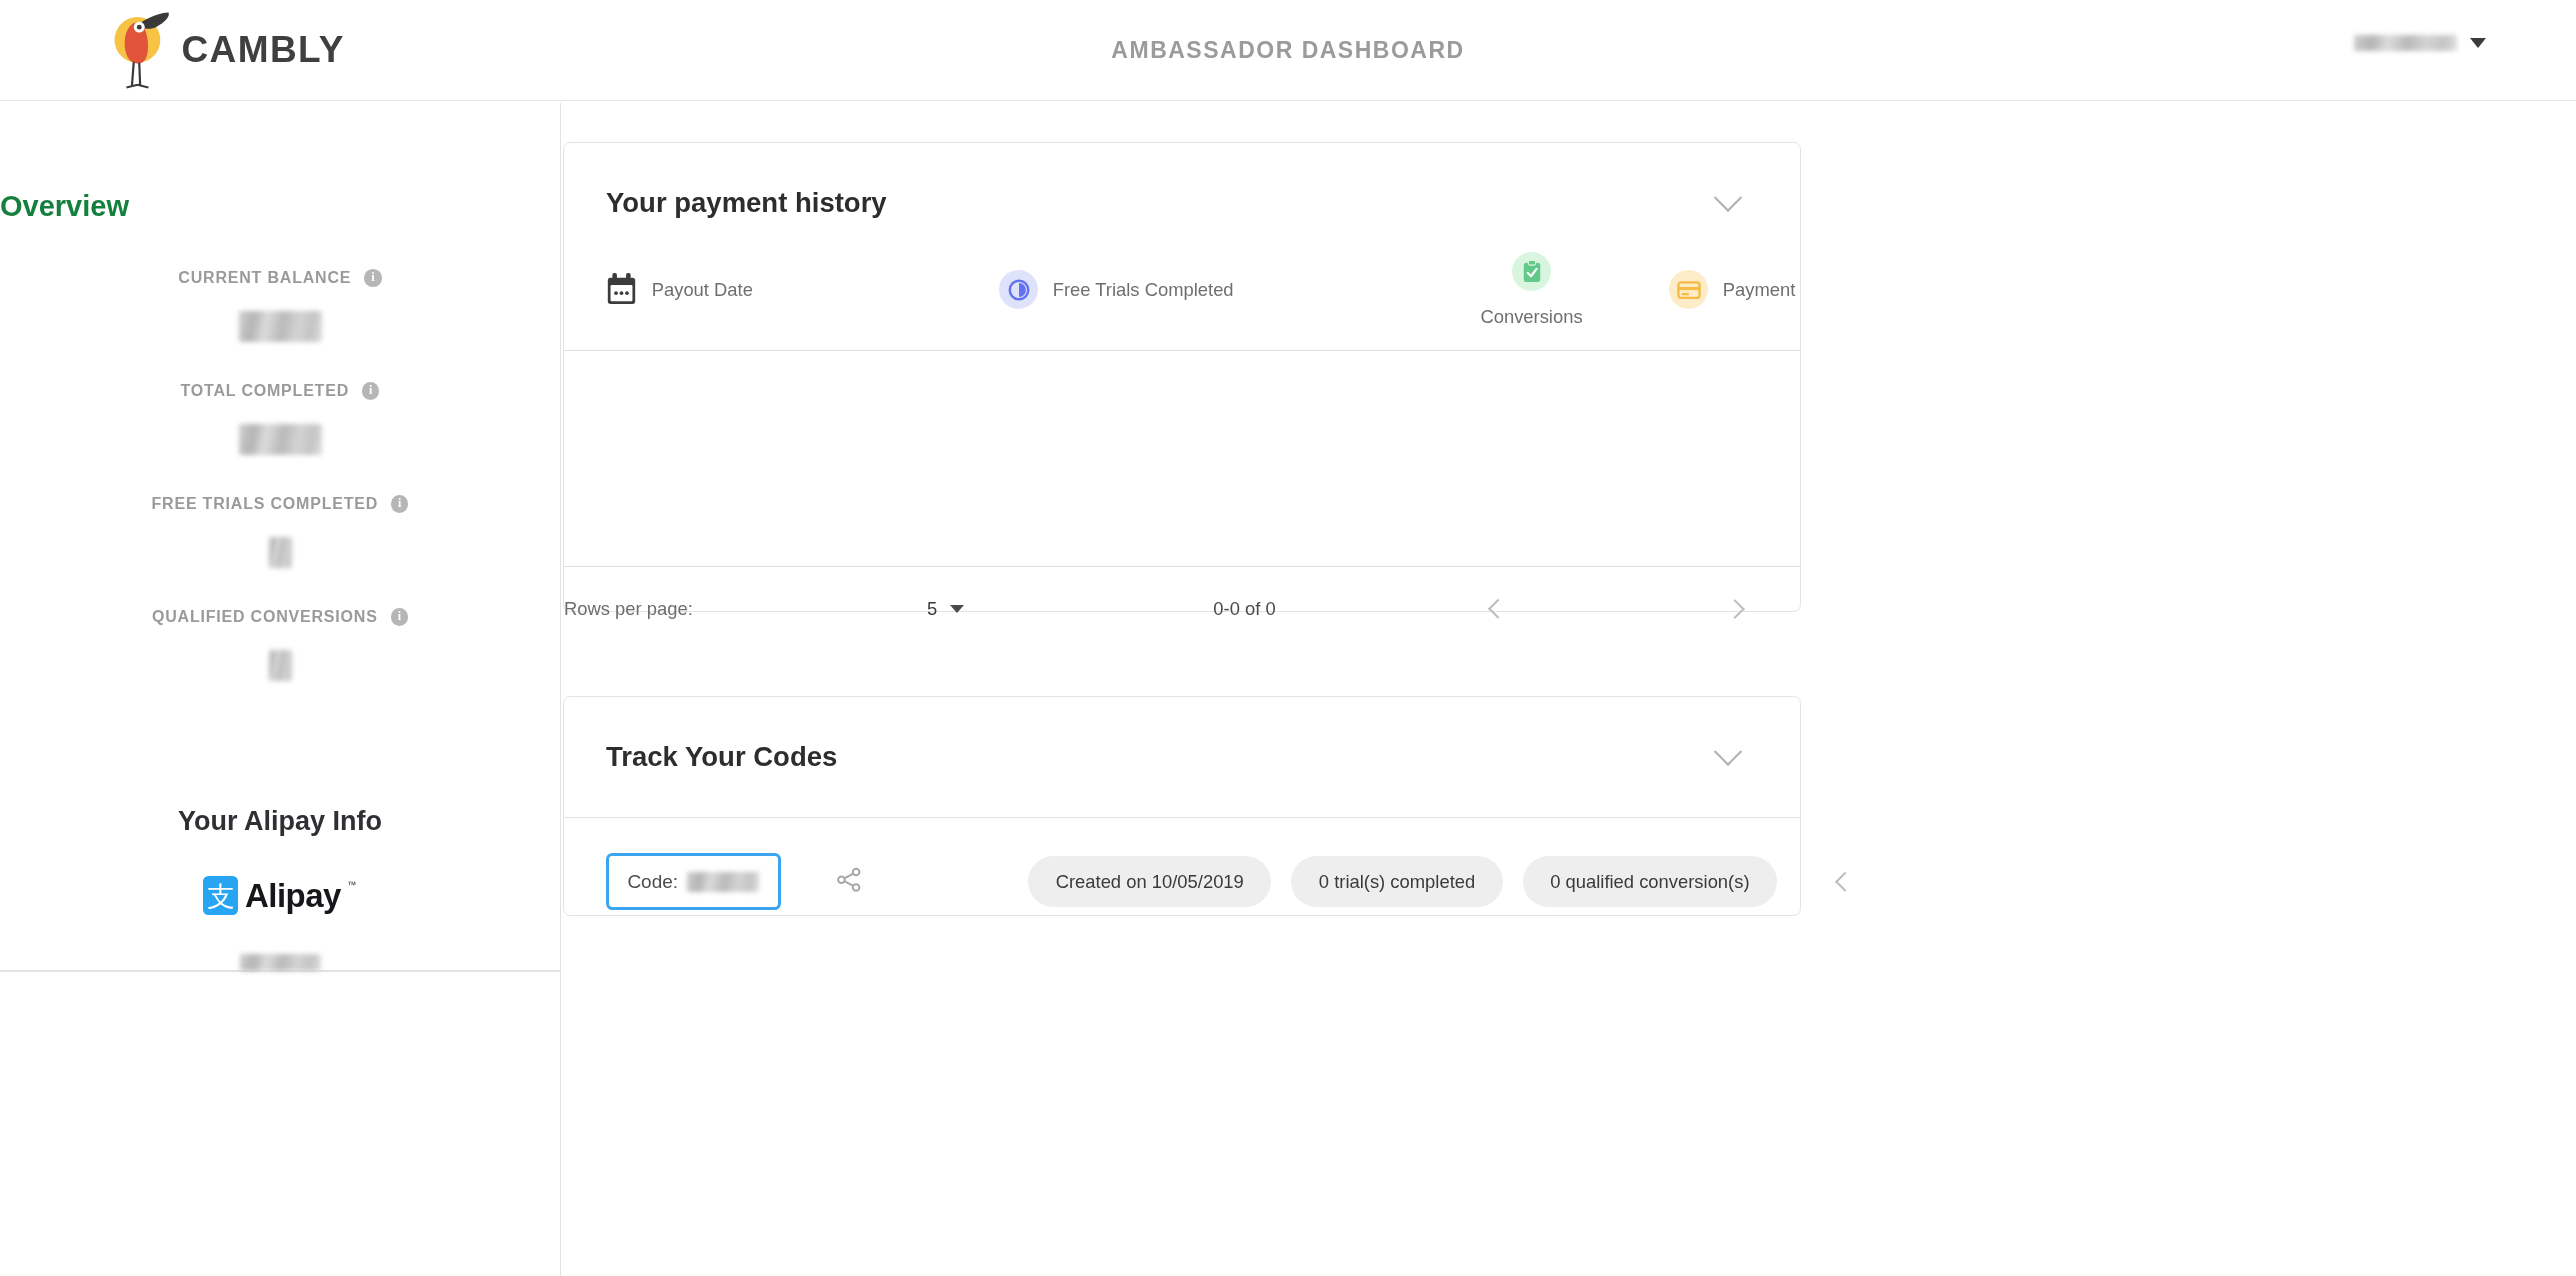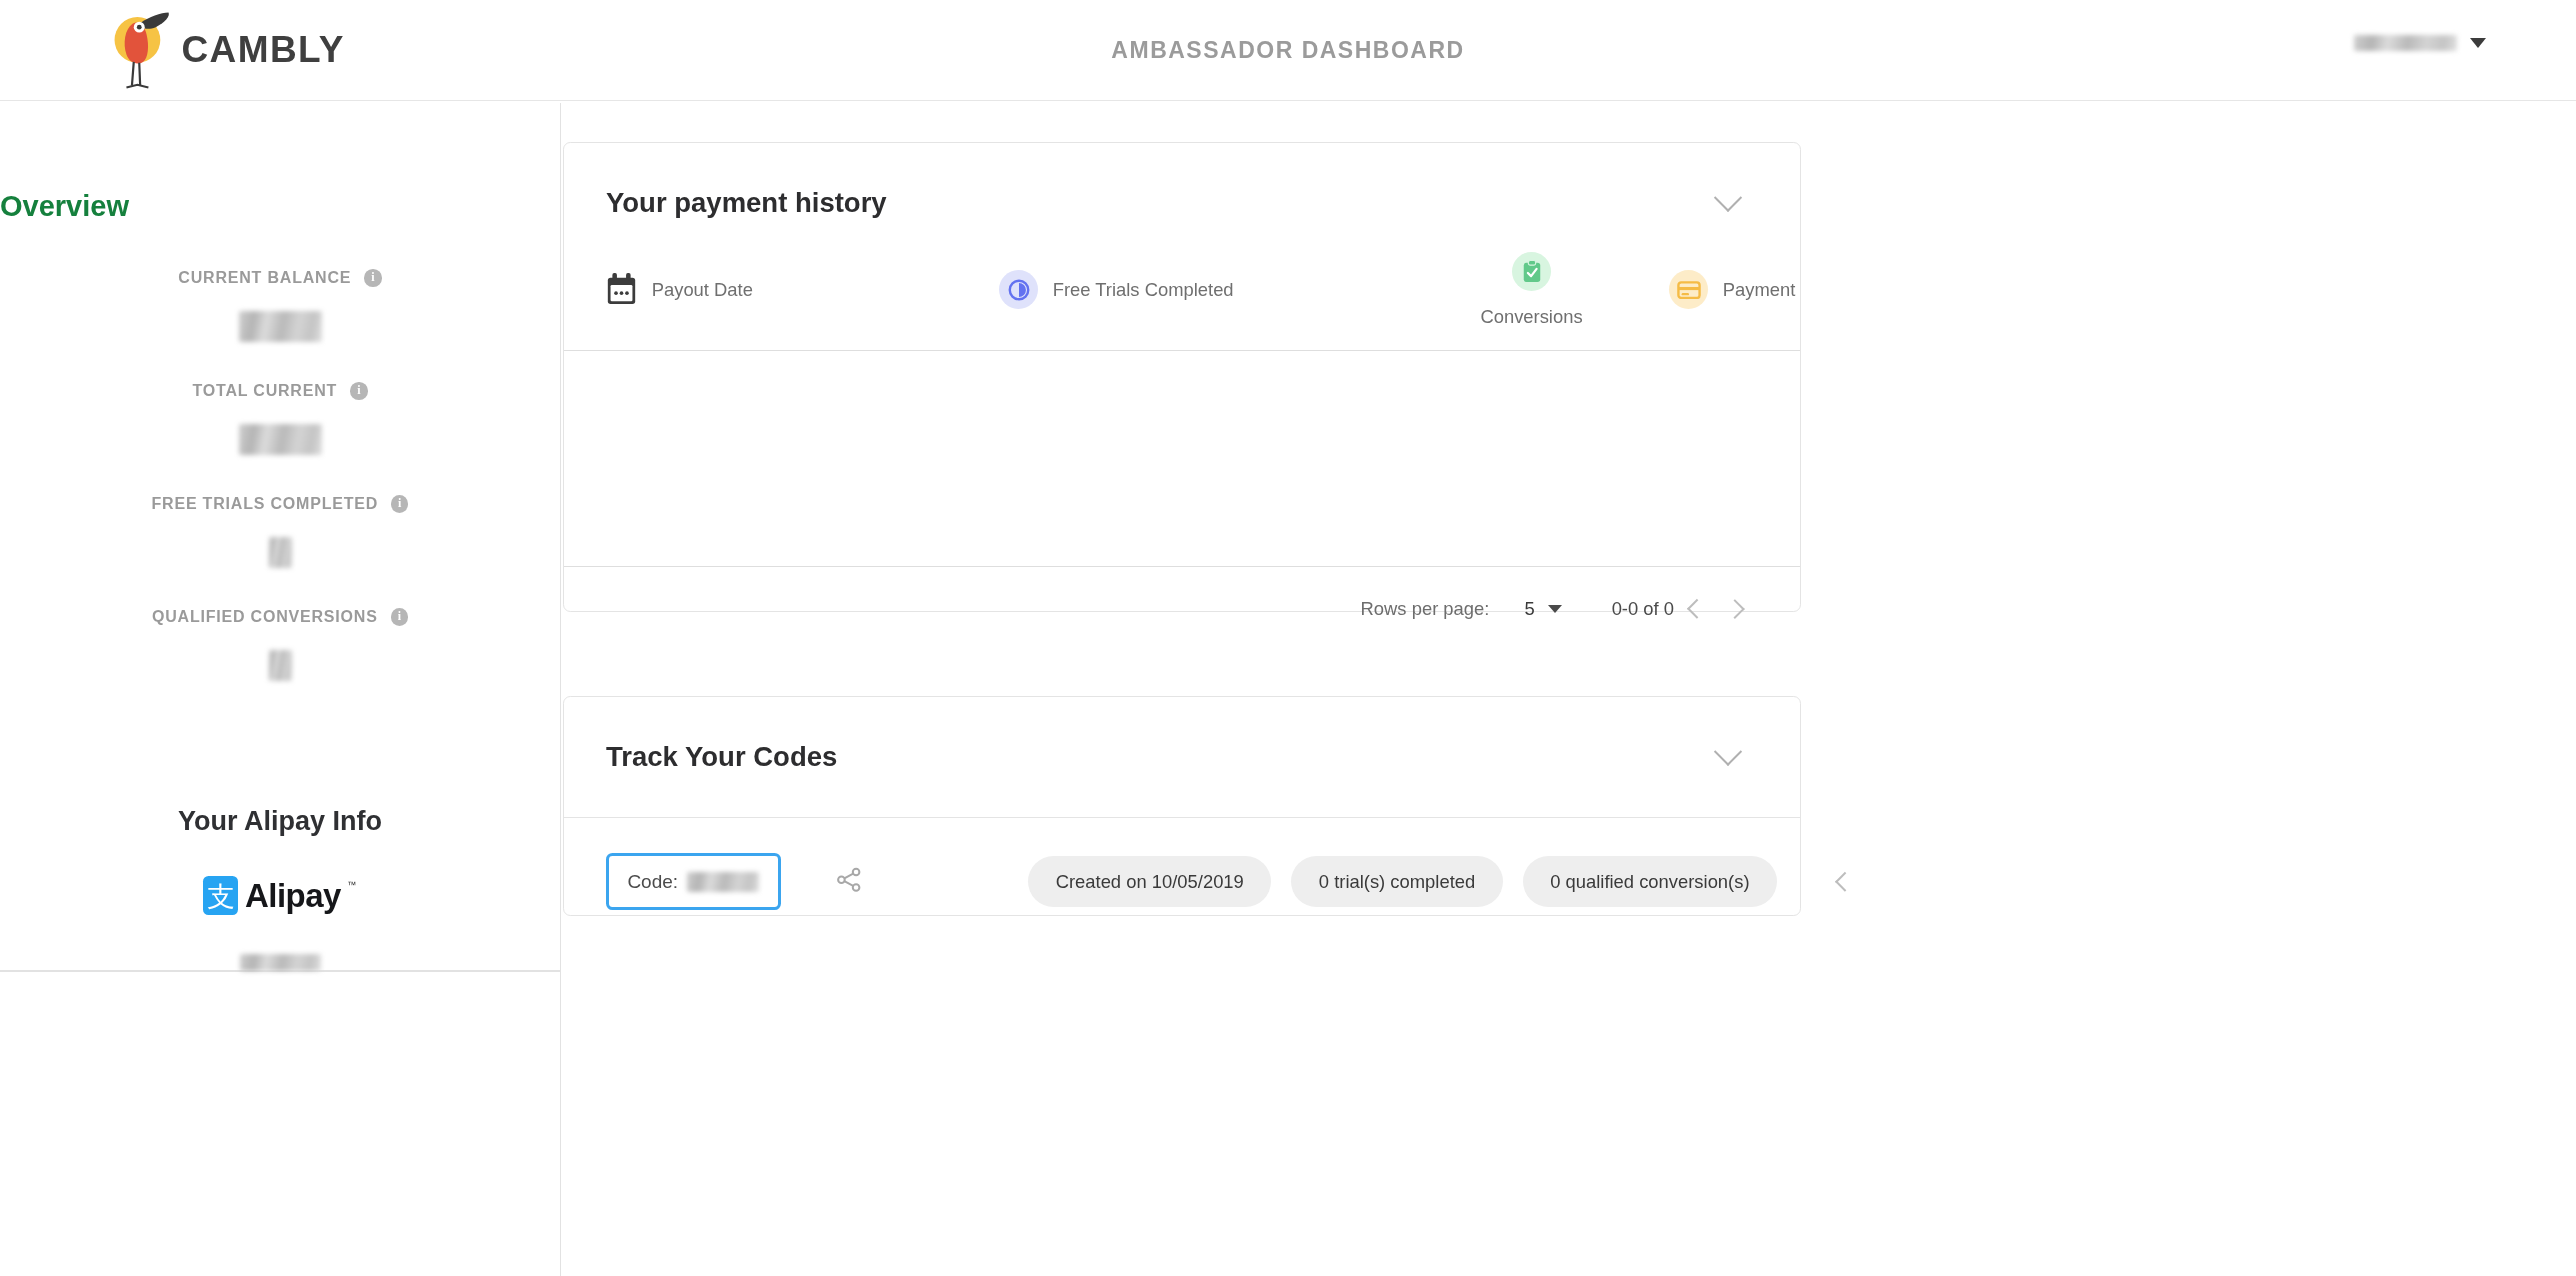--- a/index.html
+++ b/index.html
@@ -187,21 +187,21 @@
     flex: none;
   }
   .ic-cal { width: 31px; height: 33px; flex:none; }
   .ic-badge.lav { background: #dfe2fb; }
   .ic-badge.grn { background: #d8f5e0; }
   .ic-badge.ylw { background: #fdecc8; }
 
   .table-body { height: 216px; border-bottom: 1.8px solid #dedede; }
 
   .table-footer {
-    display: flex; align-items: center; justify-content: flex-end;
+    display: flex; align-items: center; justify-content: space-between;
     height: 84px;
     padding-right: 42px;
     gap: 0;
   }
   .rpp-label { font-size: 18.4px; color: #6d6d6d; }
   .rpp-select {
     display: flex; align-items: center; gap: 13px;
     margin-left: 35px; cursor: pointer;
   }
   .rpp-value { font-size: 18.4px; color: #3a3a3a; }
@@ -295,21 +295,21 @@
       <span class="stat-label">CURRENT BALANCE</span>
       <span class="info-icon">i</span>
     </div>
     <div class="stat-value">
         <span class="redacted r-money"></span>
       </div>
   </div>
 
   <div class="stat-block" style="margin-top:40px;">
     <div class="stat-label-row">
-      <span class="stat-label">TOTAL CURRENT</span>
+      <span class="stat-label">TOTAL COMPLETED</span>
       <span class="info-icon">i</span>
     </div>
     <div class="stat-value">
         <span class="redacted r-money"></span>
       </div>
   </div>
 
   <div class="stat-block" style="margin-top:40px;">
     <div class="stat-label-row">
       <span class="stat-label">FREE TRIALS COMPLETED</span>

